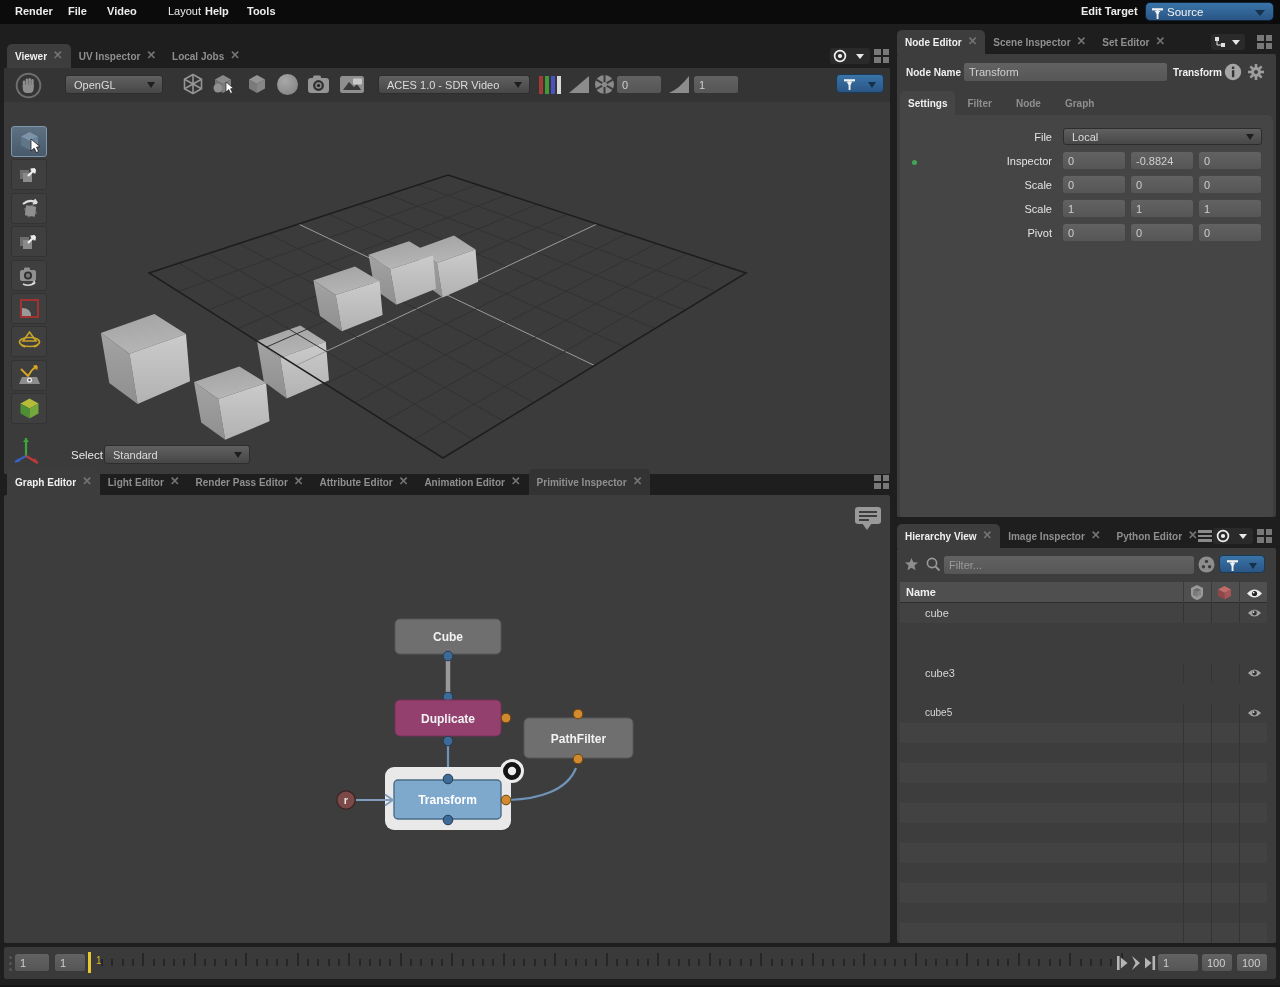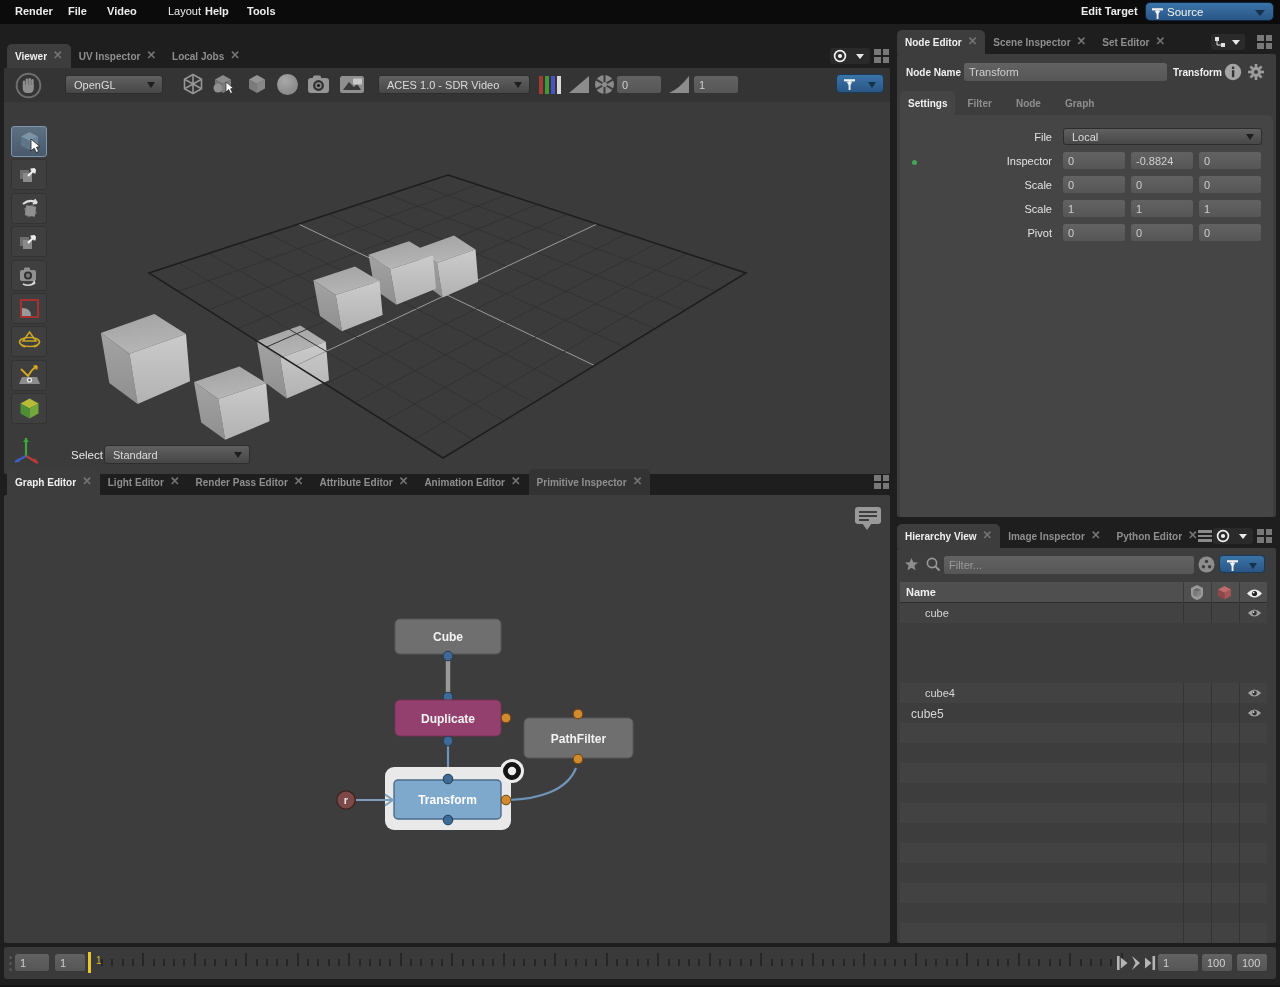--- a/index.html
+++ b/index.html
@@ -481,33 +481,33 @@
         <div style="position:absolute;left:25px;top:3.5px;font-size:11px;color:#d6d6d6">cube</div>
         <svg width="15" height="10" viewBox="0 0 17 11" style="position:absolute;left:347px;top:5px">
           <path d="M1 5.5 Q8.5 -2.5 16 5.5 Q8.5 13.5 1 5.5 Z" fill="#a2a2a2"></path>
           <circle cx="8.5" cy="5.5" r="2.7" fill="#333"></circle>
           <circle cx="7.4" cy="4.4" r="1" fill="#e8e8e8"></circle>
         </svg>
         <div style="position:absolute;left:283px;top:0;width:1px;height:20px;background:#343434"></div>
         <div style="position:absolute;left:311px;top:0;width:1px;height:20px;background:#343434"></div>
         <div style="position:absolute;left:339px;top:0;width:1px;height:20px;background:#343434"></div>
       </div>
-      <div style="position:absolute;left:3px;top:135px;width:367px;height:20px;background:#424242">
-        <div style="position:absolute;left:25px;top:3.5px;font-size:11px;color:#d6d6d6">cube4</div>
+      <div style="position:absolute;left:3px;top:115px;width:367px;height:20px;background:#3d3d3d">
+        <div style="position:absolute;left:25px;top:3.5px;font-size:11px;color:#d6d6d6">cube3</div>
         <svg width="15" height="10" viewBox="0 0 17 11" style="position:absolute;left:347px;top:5px">
           <path d="M1 5.5 Q8.5 -2.5 16 5.5 Q8.5 13.5 1 5.5 Z" fill="#a2a2a2"></path>
           <circle cx="8.5" cy="5.5" r="2.7" fill="#333"></circle>
           <circle cx="7.4" cy="4.4" r="1" fill="#e8e8e8"></circle>
         </svg>
         <div style="position:absolute;left:283px;top:0;width:1px;height:20px;background:#343434"></div>
         <div style="position:absolute;left:311px;top:0;width:1px;height:20px;background:#343434"></div>
         <div style="position:absolute;left:339px;top:0;width:1px;height:20px;background:#343434"></div>
       </div>
       <div style="position:absolute;left:3px;top:155px;width:367px;height:20px;background:#3d3d3d">
-        <div style="position:absolute;left:11px;top:3.5px;font-size:12px;color:#d6d6d6">cube5</div>
+        <div style="position:absolute;left:25px;top:3.5px;font-size:10px;color:#d6d6d6">cube5</div>
         <svg width="15" height="10" viewBox="0 0 17 11" style="position:absolute;left:347px;top:5px">
           <path d="M1 5.5 Q8.5 -2.5 16 5.5 Q8.5 13.5 1 5.5 Z" fill="#a2a2a2"></path>
           <circle cx="8.5" cy="5.5" r="2.7" fill="#333"></circle>
           <circle cx="7.4" cy="4.4" r="1" fill="#e8e8e8"></circle>
         </svg>
         <div style="position:absolute;left:283px;top:0;width:1px;height:20px;background:#343434"></div>
         <div style="position:absolute;left:311px;top:0;width:1px;height:20px;background:#343434"></div>
         <div style="position:absolute;left:339px;top:0;width:1px;height:20px;background:#343434"></div>
       </div>
       <div style="position:absolute;left:3px;top:175px;width:367px;height:20px;background:#424242">

